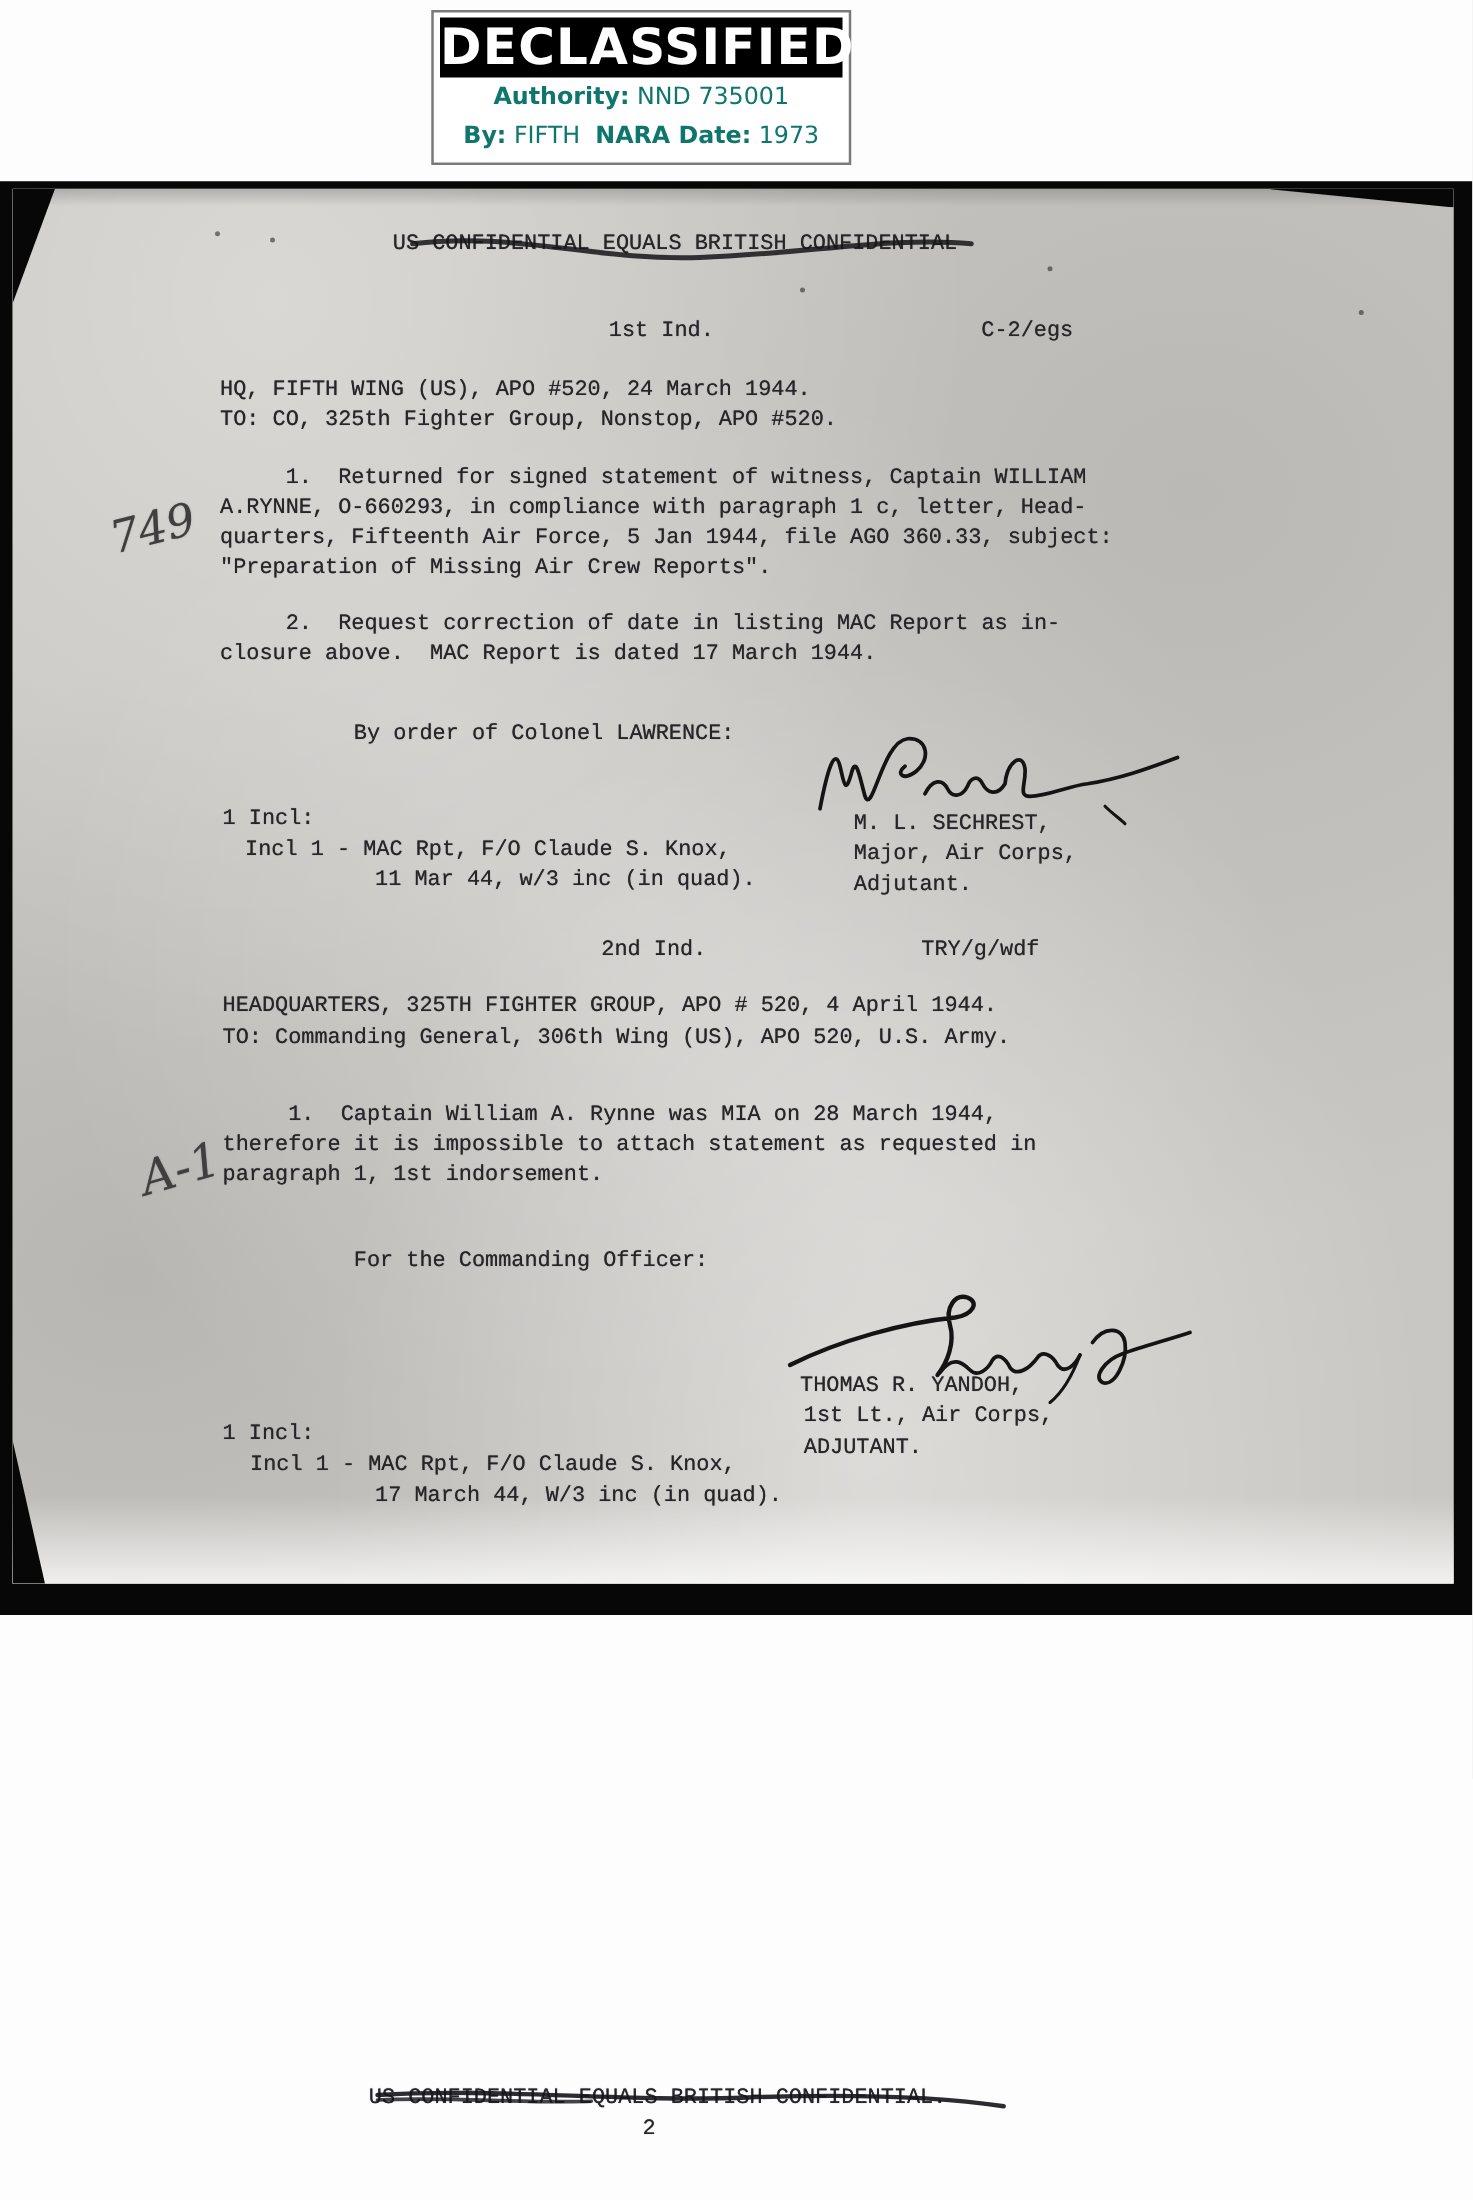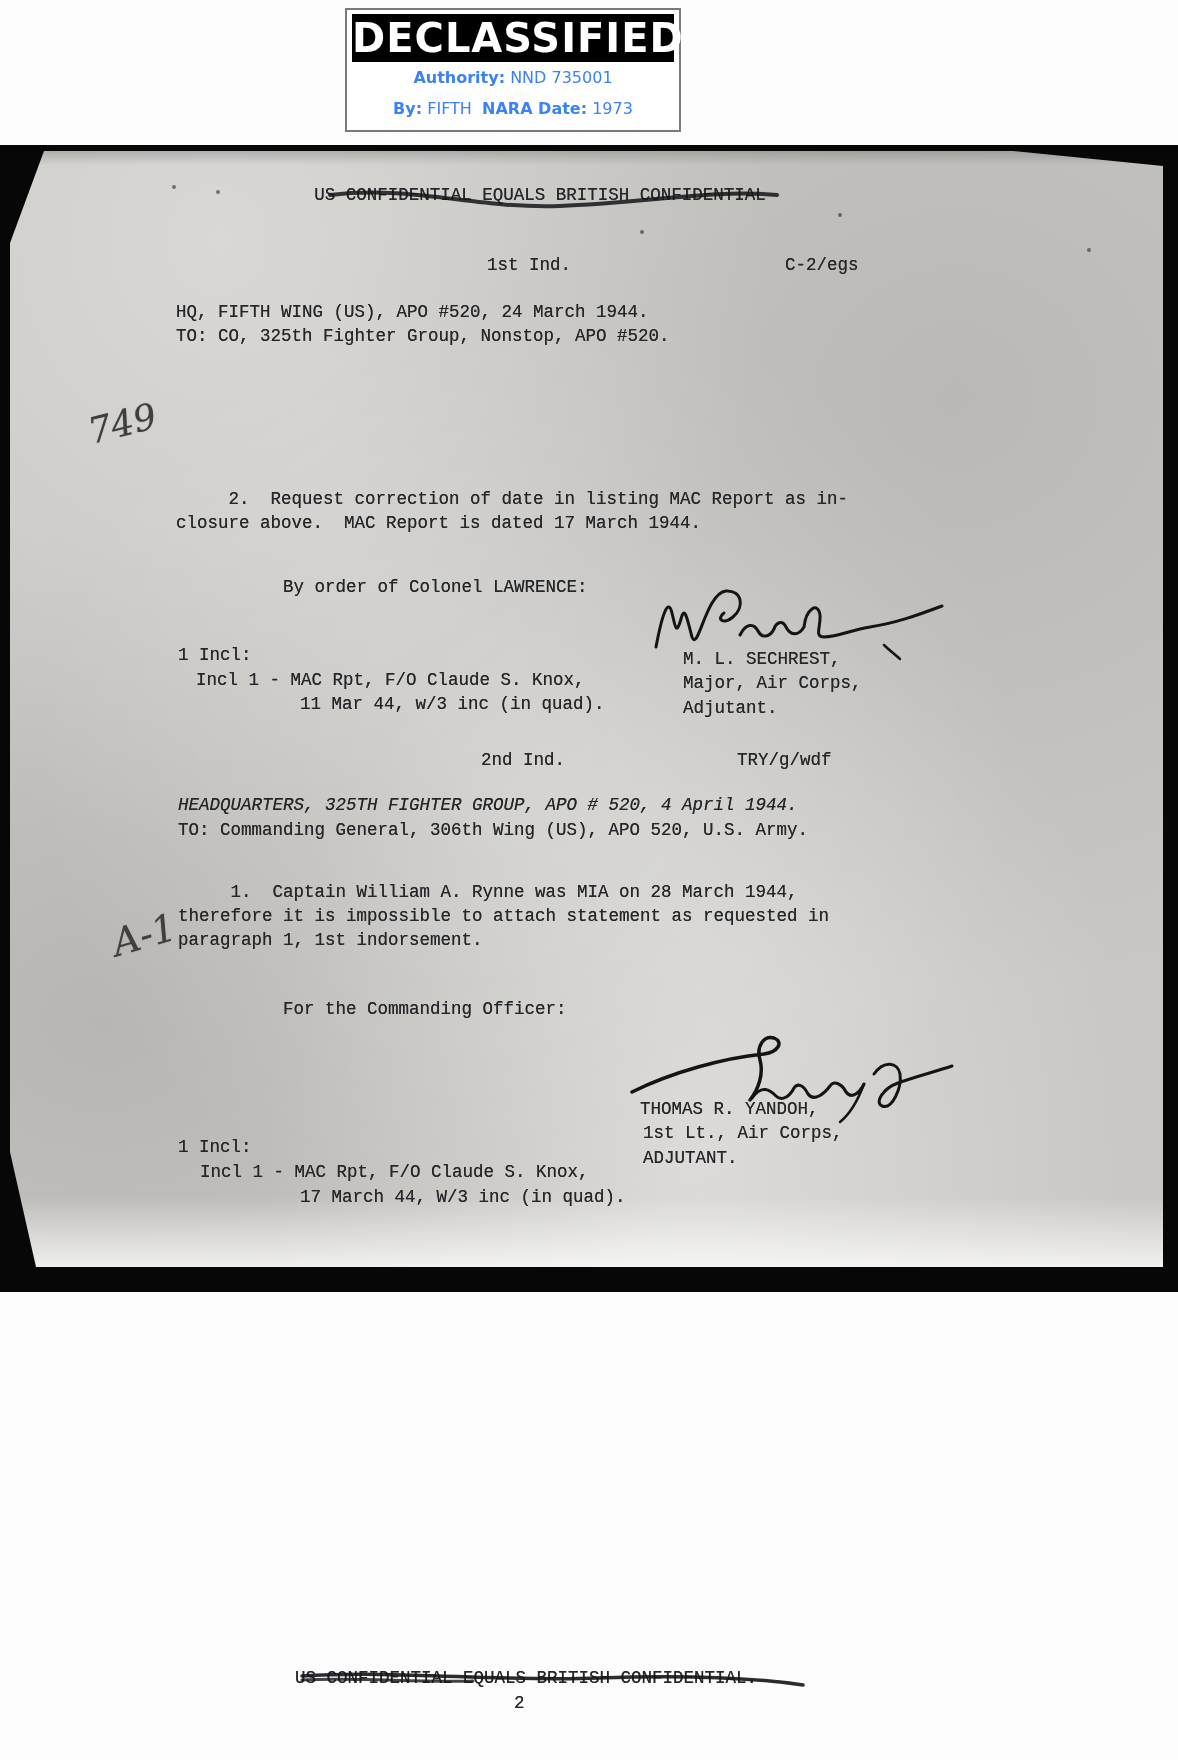--- a/index.html
+++ b/index.html
@@ -5,21 +5,21 @@
 <style>
   html,body{margin:0;padding:0;background:#ffffff;}
   .canvas{position:relative;width:1178px;height:1760px;background:#fdfdfd;overflow:hidden;
           font-family:"Liberation Mono", monospace;}
   
   .stamp{position:absolute;left:345px;top:8px;width:336px;background:#fff;
          border:2px solid #7a7a7a;box-sizing:border-box;padding:4px 5px 6px 5px;
          font-family:"DejaVu Sans", sans-serif;text-align:center;}
   .stamp-bar{background:#000;color:#fff;font-weight:bold;font-size:40px;line-height:48px;
              letter-spacing:1px;}
-  .stamp-line{font-size:16px;line-height:31px;color:#3b82f6;white-space:pre;}
+  .stamp-line{font-size:19px;line-height:31px;color:#0f766e;white-space:pre;}
   .stamp-line .b{font-weight:bold;}
   
   .scan{position:absolute;left:0;top:145px;width:1178px;height:1147px;background:#070707;}
   .paper{position:absolute;left:10px;top:6px;right:15px;bottom:25px;
          background-color:#c9c7c3;
          background-image:
            linear-gradient(180deg, rgba(80,80,80,.28) 0px, rgba(80,80,80,0) 14px),
            linear-gradient(0deg, rgba(255,255,255,.75) 0px, rgba(255,255,255,0) 70px),
            radial-gradient(ellipse at 18% 8%, rgba(255,255,255,.30), rgba(255,255,255,0) 42%),
            radial-gradient(ellipse at 82% 22%, rgba(110,110,110,.16), rgba(110,110,110,0) 48%),
@@ -71,20 +71,24 @@
     </svg>
 
     <div class="tw" style="left:487px;top:108px;">1st Ind.</div>
     <div class="tw" style="left:785px;top:108px;">C-2/egs</div>
 
     <div class="tw" style="left:176px;top:155px;">HQ, FIFTH WING (US), APO #520, 24 March 1944.</div>
     <div class="tw" style="left:176px;top:179px;">TO:  CO, 325th Fighter Group, Nonstop, APO #520.</div>
 
     <div class="hand" style="left:88px;top:258px;font-size:36px;transform:rotate(-14deg);">749</div>
 
+    <div class="tw pre" style="left:176px;top:225px;">     1.  Returned for signed statement of witness, Captain WILLIAM
+A.RYNNE, O-660293, in compliance with paragraph 1 c, letter, Head-
+quarters, Fifteenth Air Force, 5 Jan 1944, file AGO 360.33, subject:
+"Preparation of Missing Air Crew Reports".</div>
     <div class="tw pre" style="left:176px;top:342px;">     2.  Request correction of date in listing MAC Report as in-
 closure above.  MAC Report is dated 17 March 1944.</div>
 
     <div class="tw" style="left:283px;top:410px;margin-top:20px;">By order of Colonel LAWRENCE:</div>
 
     <svg class="sig" style="left:648px;top:440px;" width="300" height="76" viewBox="0 0 300 76">
       <path d="M8,62 C14,30 20,12 24,28 C27,40 28,52 33,34 C37,18 40,38 44,52 C50,68 58,8 78,6 C94,5 97,22 85,32 C75,40 68,34 76,28" stroke-width="3"></path>
       <path d="M92,50 C98,38 106,38 110,46 C114,54 122,52 126,44 C128,38 134,34 138,42 C142,50 150,52 156,42 C158,24 170,16 172,30 C173,42 166,52 176,52 C190,52 206,44 222,42 C248,38 270,30 294,21" stroke-width="3"></path>
       <path d="M236,60 C242,66 248,70 252,74" stroke-width="2.5"></path>
     </svg>
@@ -93,21 +97,21 @@
     <div class="tw" style="left:196px;top:523px;">Incl 1 - MAC Rpt, F/O Claude S. Knox,</div>
     <div class="tw" style="left:300px;top:547px;">11 Mar 44, w/3 inc (in quad).</div>
 
     <div class="tw" style="left:683px;top:502px;">M. L. SECHREST,</div>
     <div class="tw" style="left:683px;top:526px;">Major, Air Corps,</div>
     <div class="tw" style="left:683px;top:551px;">Adjutant.</div>
 
     <div class="tw" style="left:481px;top:603px;">2nd Ind.</div>
     <div class="tw" style="left:737px;top:603px;">TRY/g/wdf</div>
 
-    <div class="tw" style="left:178px;top:648px;font-style:italic;">HEADQUARTERS, 325TH FIGHTER GROUP, APO # 520, 4 April 1944.</div>
+    <div class="tw" style="left:178px;top:648px;">HEADQUARTERS, 325TH FIGHTER GROUP, APO # 520, 4 April 1944.</div>
     <div class="tw" style="left:178px;top:673px;">TO:  Commanding General, 306th Wing (US), APO 520, U.S. Army.</div>
 
     <div class="hand" style="left:112px;top:768px;font-size:38px;transform:rotate(-16deg);">A-1</div>
 
     <div class="tw pre" style="left:178px;top:719px;margin-top:16px;">     1.  Captain William A. Rynne was MIA on 28 March 1944,
 therefore it is impossible to attach statement as requested in
 paragraph 1, 1st indorsement.</div>
 
     <div class="tw" style="left:283px;top:852px;">For the Commanding Officer:</div>
 

